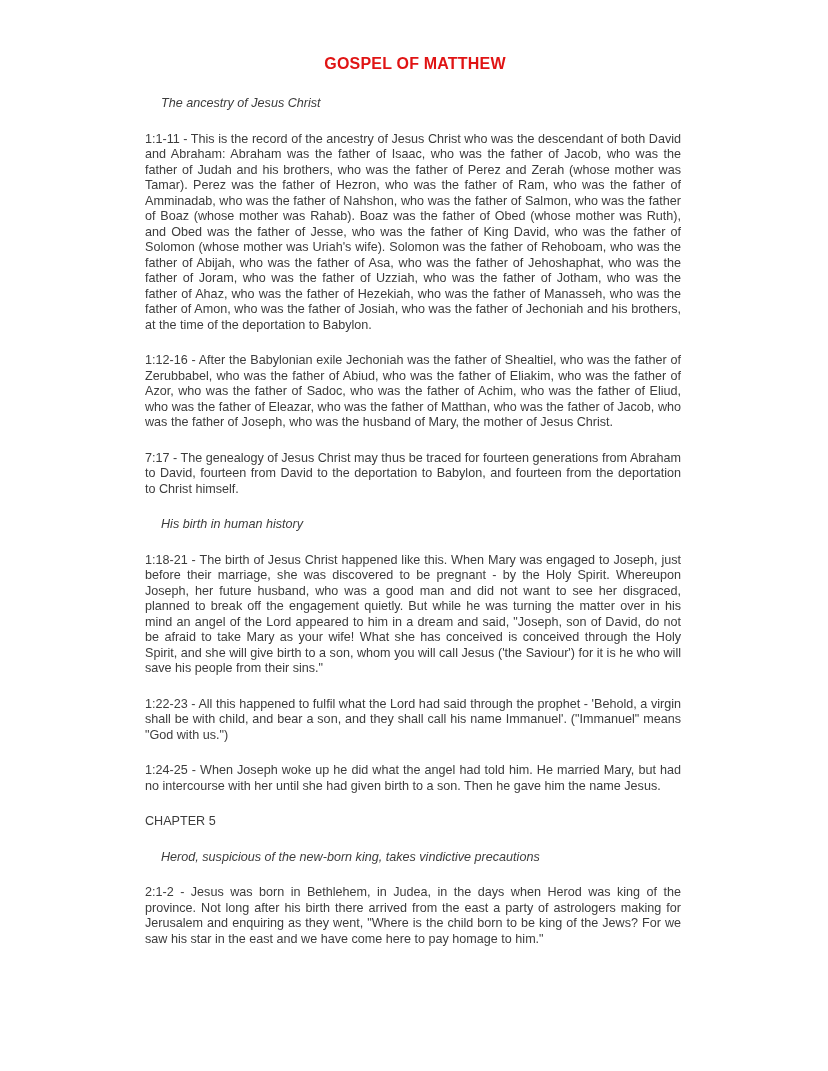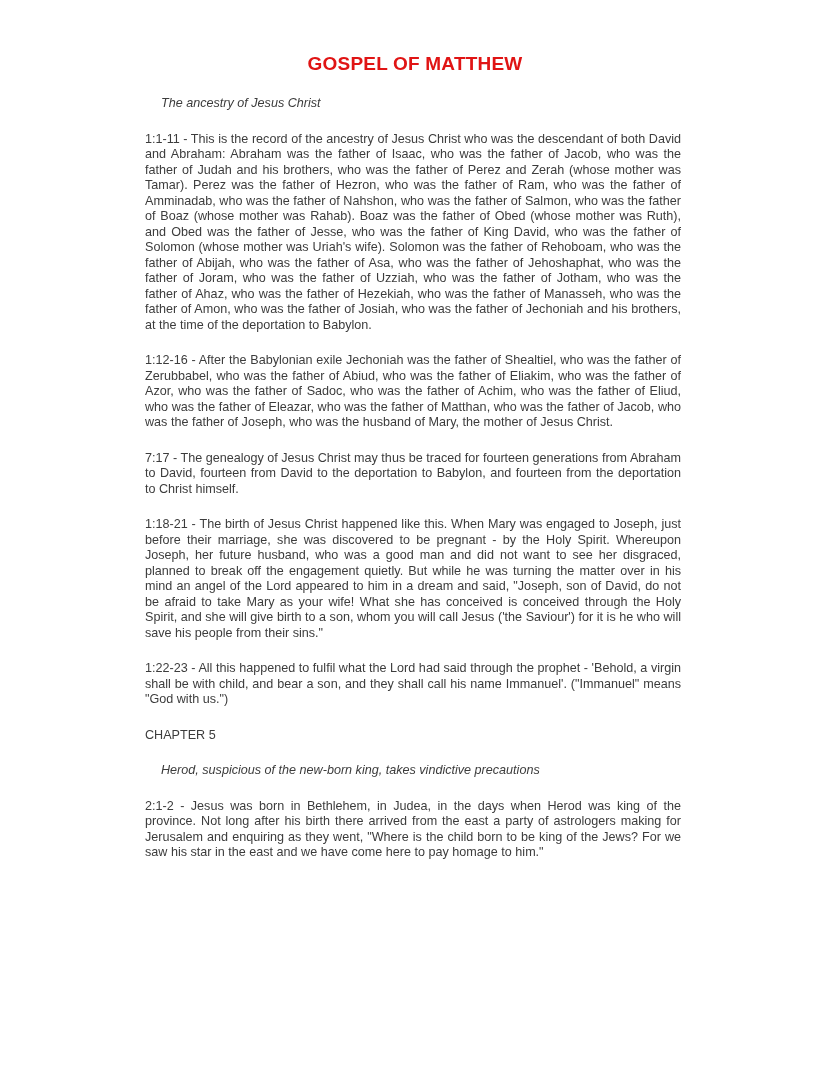--- a/index.html
+++ b/index.html
@@ -18,21 +18,21 @@
     box-sizing: border-box;
   }
   .content {
     width: 540px;
     margin-left: 145px;
     padding-top: 52px;
   }
   .doc-title {
     text-align: center;
     font-weight: bold;
-    font-size: 19px;
+    font-size: 16px;
     line-height: 23px;
     letter-spacing: 0.2px;
     margin: 0 0 21px 0;
   }
   .block-chapter {
     font-size: 12.6px;
     line-height: 15.5px;
     margin: 0 0 20px 0;
   }
   .block-subheading {
@@ -58,25 +58,27 @@
 
 
     <div class="block-subheading">The ancestry of Jesus Christ</div>
 
     <div class="block-paragraph">1:1-11 - This is the record of the ancestry of Jesus Christ who was the descendant of both David and Abraham: Abraham was the father of Isaac, who was the father of Jacob, who was the father of Judah and his brothers, who was the father of Perez and Zerah (whose mother was Tamar). Perez was the father of Hezron, who was the father of Ram, who was the father of Amminadab, who was the father of Nahshon, who was the father of Salmon, who was the father of Boaz (whose mother was Rahab). Boaz was the father of Obed (whose mother was Ruth), and Obed was the father of Jesse, who was the father of King David, who was the father of Solomon (whose mother was Uriah's wife). Solomon was the father of Rehoboam, who was the father of Abijah, who was the father of Asa, who was the father of Jehoshaphat, who was the father of Joram, who was the father of Uzziah, who was the father of Jotham, who was the father of Ahaz, who was the father of Hezekiah, who was the father of Manasseh, who was the father of Amon, who was the father of Josiah, who was the father of Jechoniah and his brothers, at the time of the deportation to Babylon.</div>
 
     <div class="block-paragraph">1:12-16 - After the Babylonian exile Jechoniah was the father of Shealtiel, who was the father of Zerubbabel, who was the father of Abiud, who was the father of Eliakim, who was the father of Azor, who was the father of Sadoc, who was the father of Achim, who was the father of Eliud, who was the father of Eleazar, who was the father of Matthan, who was the father of Jacob, who was the father of Joseph, who was the husband of Mary, the mother of Jesus Christ.</div>
 
     <div class="block-paragraph">7:17 - The genealogy of Jesus Christ may thus be traced for fourteen generations from Abraham to David, fourteen from David to the deportation to Babylon, and fourteen from the deportation to Christ himself.</div>
 
+    <div class="block-subheading">His birth in human history</div>
 
     <div class="block-paragraph">1:18-21 - The birth of Jesus Christ happened like this. When Mary was engaged to Joseph, just before their marriage, she was discovered to be pregnant - by the Holy Spirit. Whereupon Joseph, her future husband, who was a good man and did not want to see her disgraced, planned to break off the engagement quietly. But while he was turning the matter over in his mind an angel of the Lord appeared to him in a dream and said, "Joseph, son of David, do not be afraid to take Mary as your wife! What she has conceived is conceived through the Holy Spirit, and she will give birth to a son, whom you will call Jesus ('the Saviour') for it is he who will save his people from their sins."</div>
 
     <div class="block-paragraph">1:22-23 - All this happened to fulfil what the Lord had said through the prophet - 'Behold, a virgin shall be with child, and bear a son, and they shall call his name Immanuel'. ("Immanuel" means "God with us.")</div>
 
+    <div class="block-paragraph">1:24-25 - When Joseph woke up he did what the angel had told him. He married Mary, but had no intercourse with her until she had given birth to a son. Then he gave him the name Jesus.</div>
 
     <div class="block-chapter">CHAPTER 5</div>
 
     <div class="block-subheading">Herod, suspicious of the new-born king, takes vindictive precautions</div>
 
     <div class="block-paragraph">2:1-2 - Jesus was born in Bethlehem, in Judea, in the days when Herod was king of the province. Not long after his birth there arrived from the east a party of astrologers making for Jerusalem and enquiring as they went, "Where is the child born to be king of the Jews? For we saw his star in the east and we have come here to pay homage to him."</div>
 
   </div>
 </div>
 

